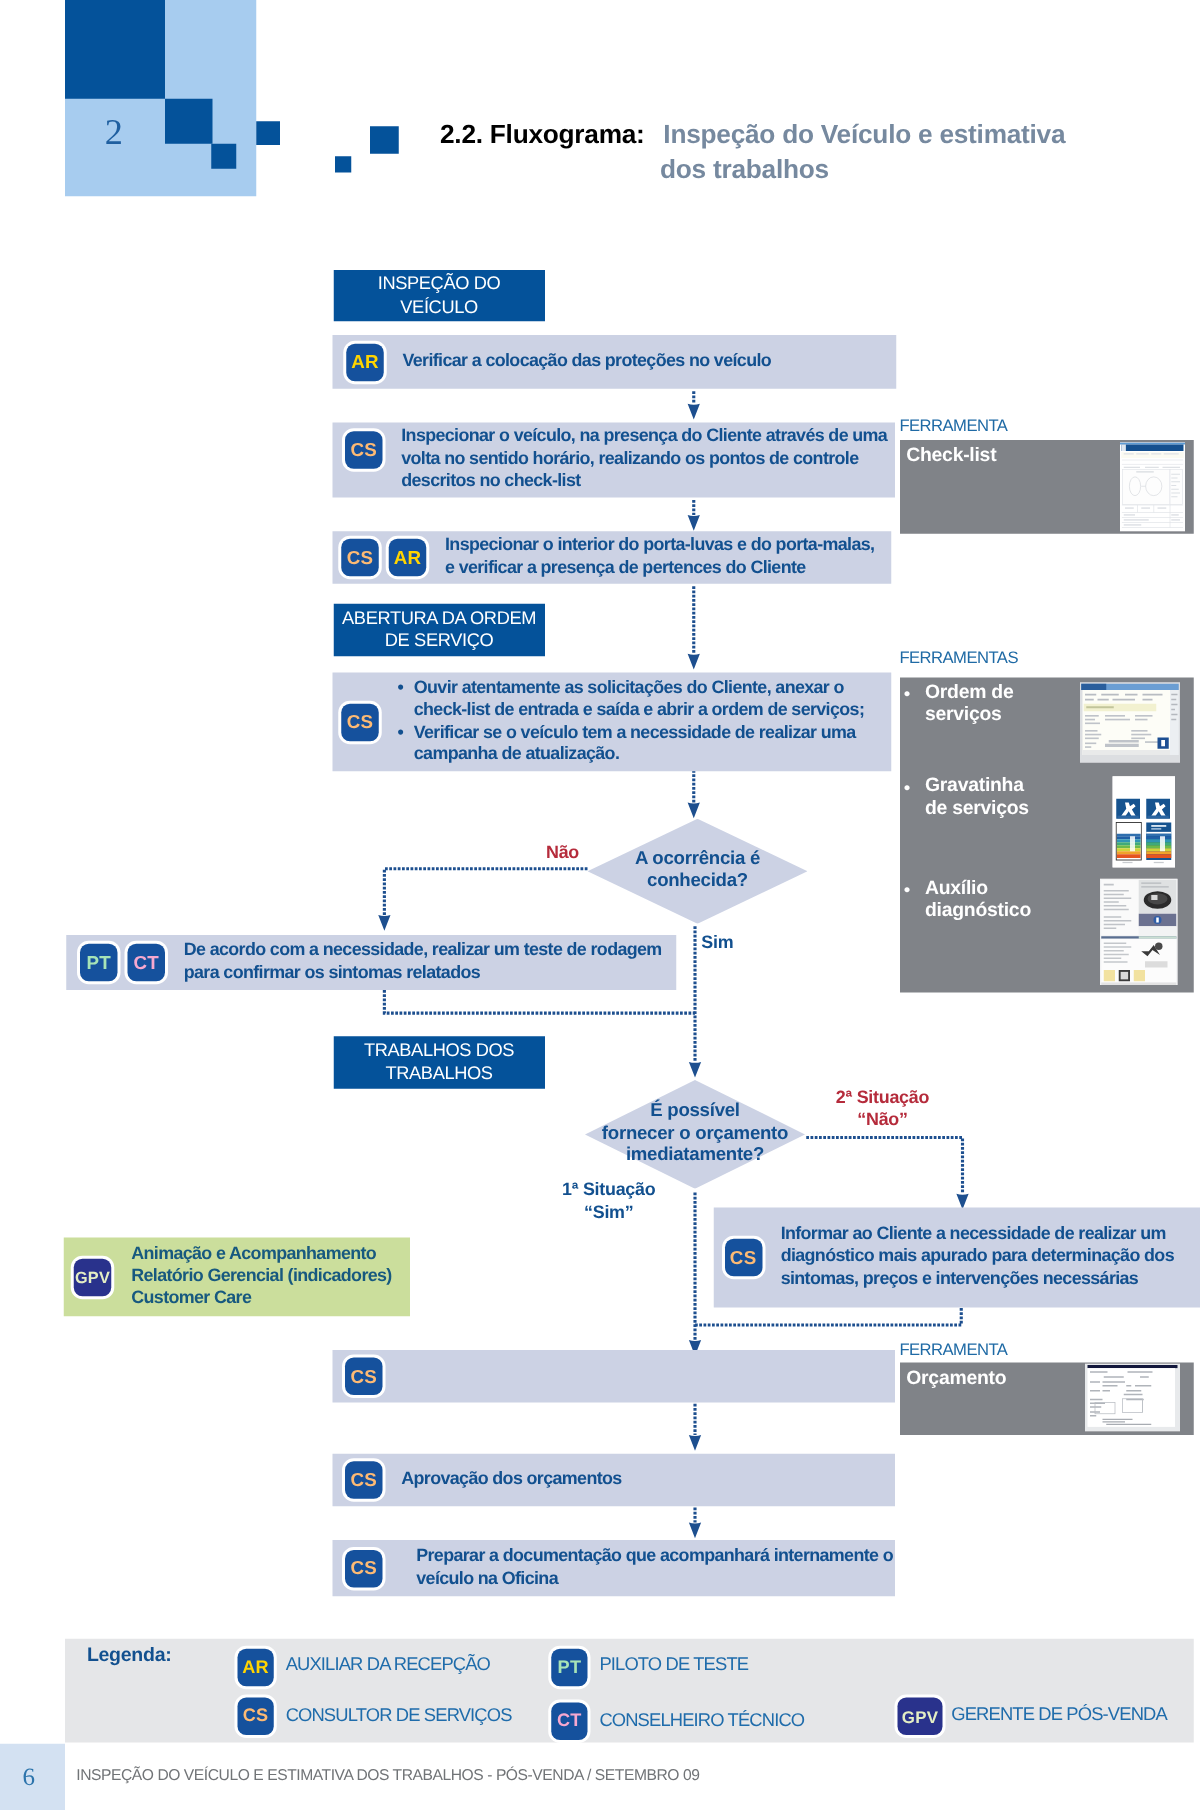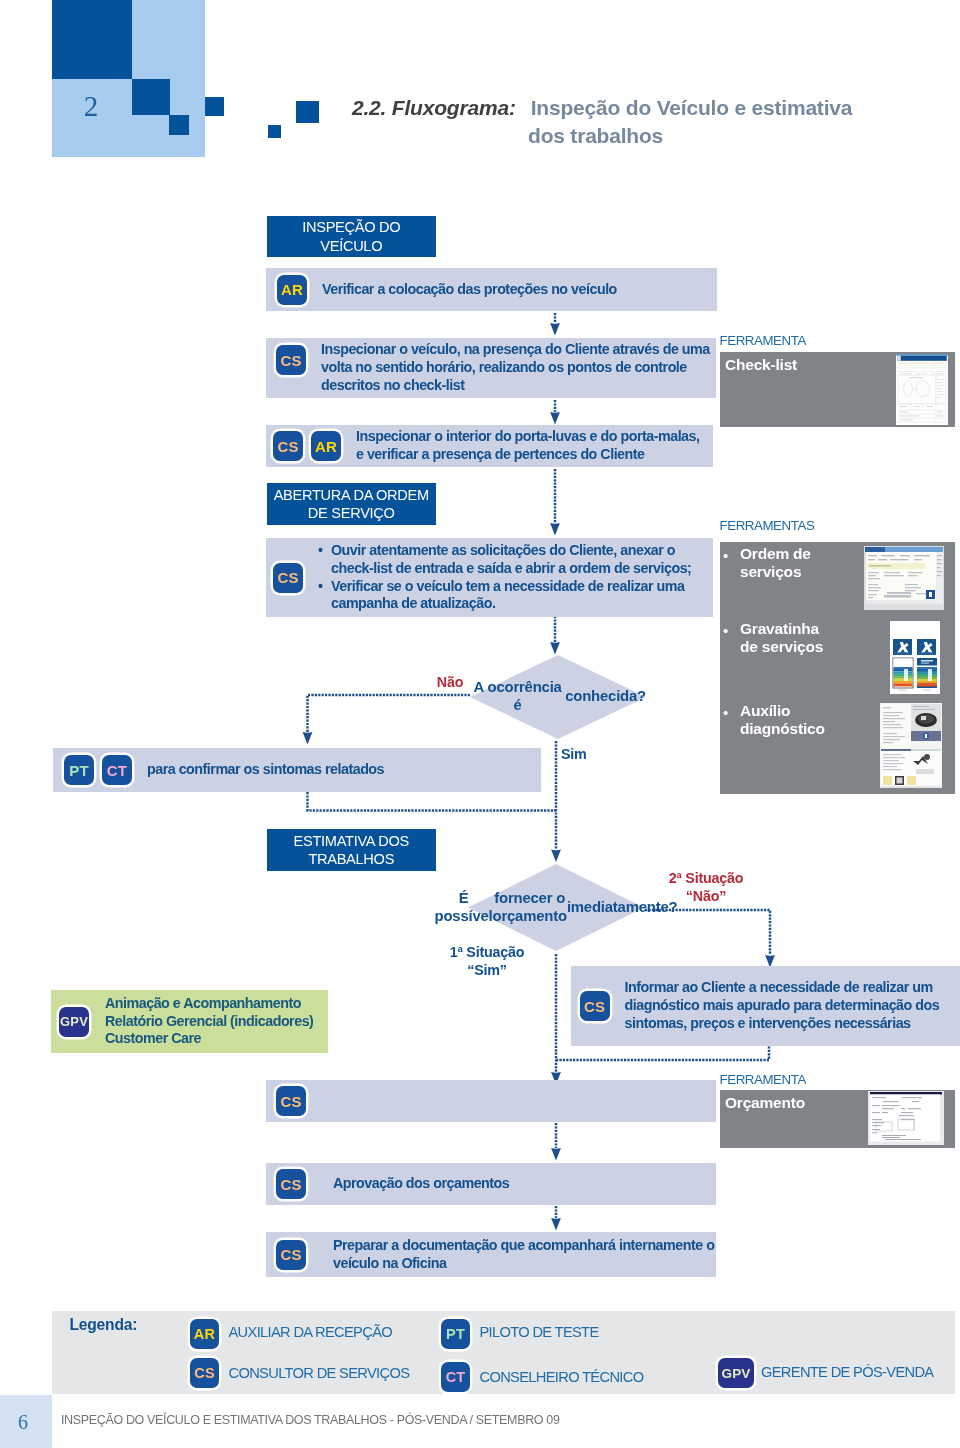--- a/index.html
+++ b/index.html
@@ -13,21 +13,21 @@
   #hdr-darkblock{left:51.5px;top:0;width:80.5px;height:79px;background:#04529a;}
   #hdr-sq1{left:132px;top:79px;width:37.5px;height:36px;background:#04529a;}
   #hdr-sq2{left:169px;top:115px;width:20px;height:20px;background:#04529a;}
   #hdr-sq3{left:205px;top:96.5px;width:19px;height:19px;background:#04529a;}
   #hdr-sq4{left:267.5px;top:124.5px;width:13.5px;height:13px;background:#04529a;}
   #hdr-sq5{left:296px;top:100.5px;width:22.5px;height:22.5px;background:#04529a;}
   #chapter-num{left:55px;top:90px;width:72px;text-align:center;font-size:29px;color:#1f5fa0;
        font-family:"Liberation Serif",serif;}
 
   #title-wrap{left:352px;top:96px;width:600px;}
-  .t-sec{font-size:21px;font-weight:bold;color:#404040;letter-spacing:-0.2px;font-style:italic;}
+  .t-sec{font-size:21px;font-weight:bold;color:#000000;letter-spacing:-0.2px;}
   .t-ttl{font-size:21px;font-weight:bold;color:#76899f;letter-spacing:-0.2px;}
   #title-l2{margin-left:176px;margin-top:4px;}
 
   
   .sec-block{position:absolute;background:#04529a;color:#ffffff;text-align:center;
       font-size:14.6px;line-height:18.5px;letter-spacing:-0.3px;font-weight:400;
       display:flex;flex-direction:column;justify-content:center;align-items:center;}
 
   
   .row{position:absolute;background:#ccd2e4;display:flex;align-items:center;}
@@ -40,21 +40,21 @@
   .b-ar{color:#ffd400;}
   .b-pt{color:#a7e4b7;}
   .b-ct{color:#f6a8cf;}
   .b-gpv{color:#e4eec4;background:#29328c;}
 
   
   .diamond{position:absolute;}
   .diamond .dshape{position:absolute;left:0;top:0;width:100%;height:100%;
       background:#ccd2e4;clip-path:polygon(50% 0,100% 50%,50% 100%,0 50%);}
   .diamond .dtxt{position:absolute;left:0;top:0;width:100%;height:100%;
-      display:flex;flex-direction:row;justify-content:center;align-items:center;
+      display:flex;flex-direction:column;justify-content:center;align-items:center;
       color:#12508f;font-weight:bold;font-size:14.9px;line-height:17.8px;text-align:center;
       letter-spacing:-0.2px;}
 
   
   .tool-head{position:absolute;color:#1f6aa5;font-size:13.3px;letter-spacing:-0.42px;font-weight:400;}
   .tool-box{position:absolute;background:#808388;}
   .tool-label{position:absolute;color:#ffffff;font-weight:bold;font-size:15.5px;line-height:18.4px;
       letter-spacing:-0.2px;}
   .tool-bullet{position:absolute;color:#ffffff;font-size:15px;line-height:20px;}
 
@@ -128,21 +128,21 @@
 
 <div class="sec-block" style="left:266.5px;top:216px;width:169.5px;height:41px;">
   <div>INSPEÇÃO DO</div>
   <div>VEÍCULO</div>
 </div>
 <div class="sec-block" style="left:266.5px;top:483px;width:169.5px;height:42px;">
   <div>ABERTURA DA ORDEM</div>
   <div>DE SERVIÇO</div>
 </div>
 <div class="sec-block" style="left:266.5px;top:829px;width:169.5px;height:42px;">
-  <div>ESTIMATIVA DOS</div>
+  <div>TRABALHOS DOS</div>
   <div>TRABALHOS</div>
 </div>
 
 <div class="row" style="left:266px;top:268px;width:440px;height:43px;padding-left:11px;">
   <div class="badge b-ar" style="width:30px;height:30px;font-size:15px;">AR</div>
   <div class="txt" style="margin-left:15px;">Verificar a colocação das proteções no veículo</div>
 </div>
 
 <div class="row" style="left:266px;top:338px;width:440px;height:60px;padding-left:10px;">
   <div class="badge" style="width:30px;height:30px;font-size:15px;margin-bottom:16px;">CS</div>
@@ -175,20 +175,21 @@
       <span><span>Verificar se o veículo tem a necessidade de realizar uma</span><br>
       <span>campanha de atualização.</span></span>
       </div>
   </div>
 </div>
 
 <div class="row" style="left:53px;top:748px;width:477px;height:44px;padding-left:11px;">
   <div class="badge b-pt" style="width:30px;height:30px;font-size:15px;">PT</div>
   <div class="badge b-ct" style="width:30px;height:30px;font-size:15px;margin-left:8px;">CT</div>
   <div class="txt" style="margin-left:15px;">
+    <div>De acordo com a necessidade, realizar um teste de rodagem</div>
     <div>para confirmar os sintomas relatados</div>
   </div>
 </div>
 
 <div class="row" style="left:51px;top:990px;width:269px;height:63px;padding-left:8px;background:#cbde9c;">
   <div class="badge b-gpv" style="width:30px;height:30px;font-size:13px;">GPV</div>
   <div class="txt" style="margin-left:16px;color:#17597f;">
     <div>Animação e Acompanhamento</div>
     <div>Relatório Gerencial (indicadores)</div>
     <div>Customer Care</div>
@@ -203,21 +204,21 @@
     <div>sintomas, preços e intervenções necessárias</div>
   </div>
 </div>
 
 <div class="row" style="left:266px;top:1080px;width:440px;height:42px;padding-left:10px;">
   <div class="badge" style="width:30px;height:30px;font-size:15px;">CS</div>
 </div>
 
 <div class="row" style="left:266px;top:1163px;width:440px;height:42px;padding-left:10px;">
   <div class="badge" style="width:30px;height:30px;font-size:15px;">CS</div>
-  <div class="txt" style="margin-left:27px;">Aprovação dos orçamentos</div>
+  <div class="txt" style="margin-left:15px;">Aprovação dos orçamentos</div>
 </div>
 
 <div class="row" style="left:266px;top:1232px;width:440px;height:45px;padding-left:10px;">
   <div class="badge" style="width:30px;height:30px;font-size:15px;">CS</div>
   <div class="txt" style="margin-left:27px;">
     <div>Preparar a documentação que acompanhará internamente o</div>
     <div>veículo na Oficina</div>
   </div>
 </div>
 

